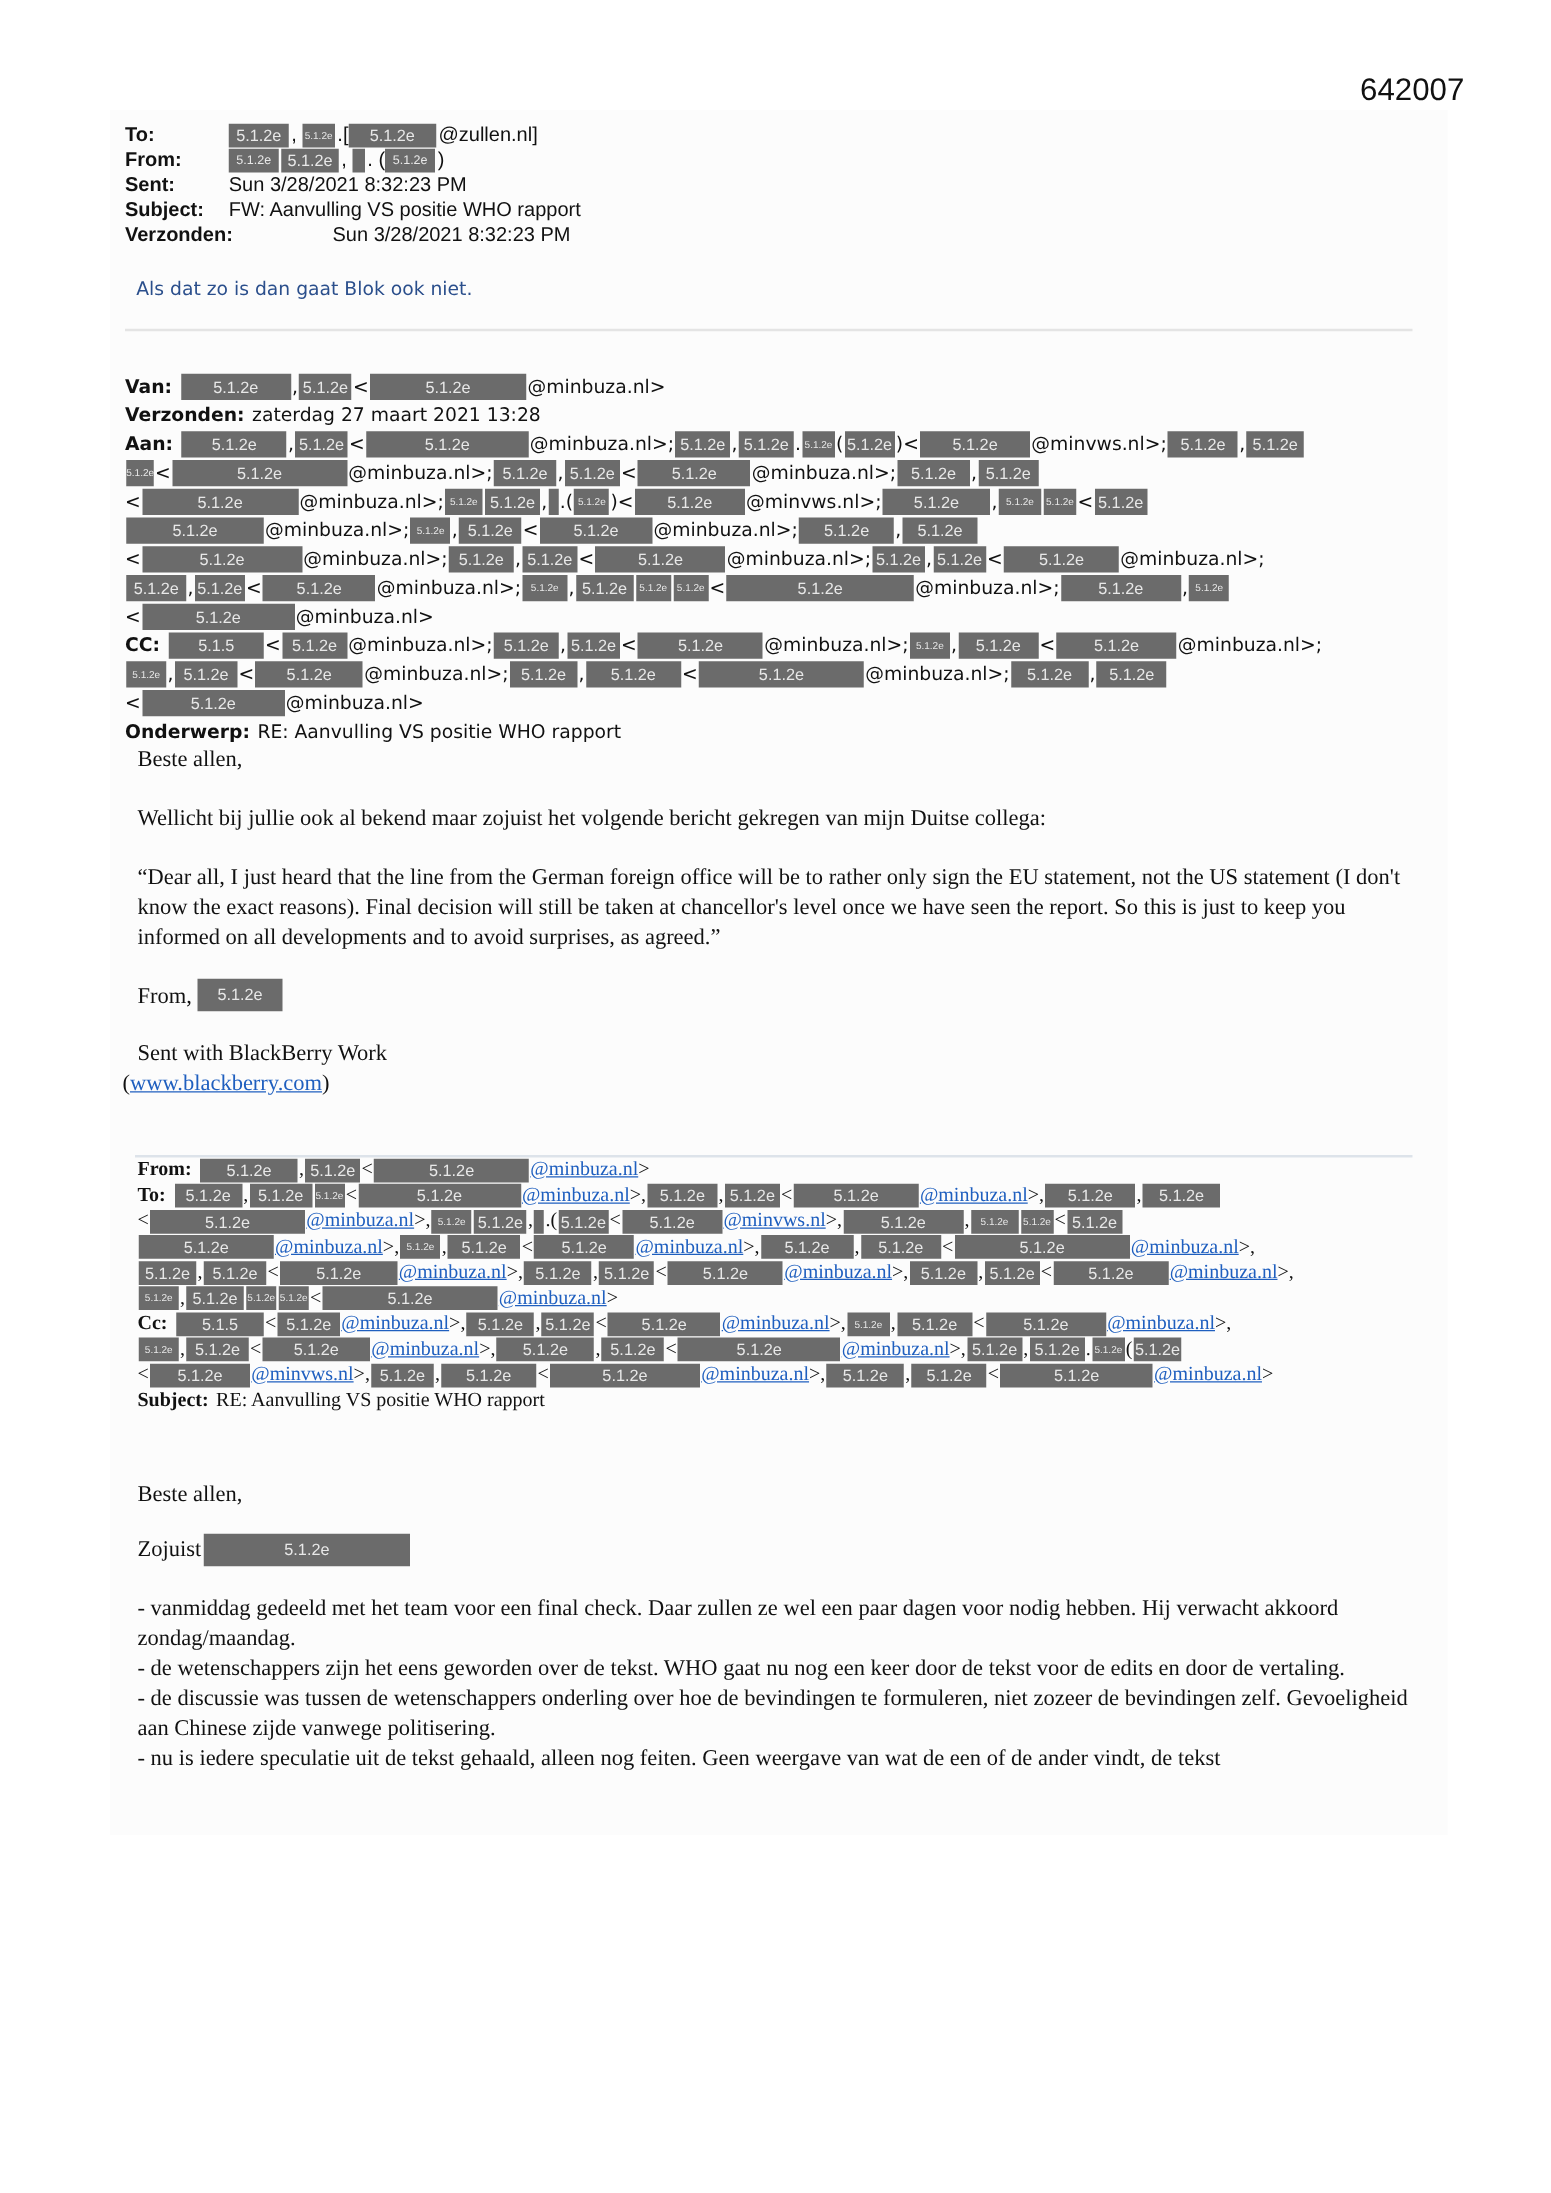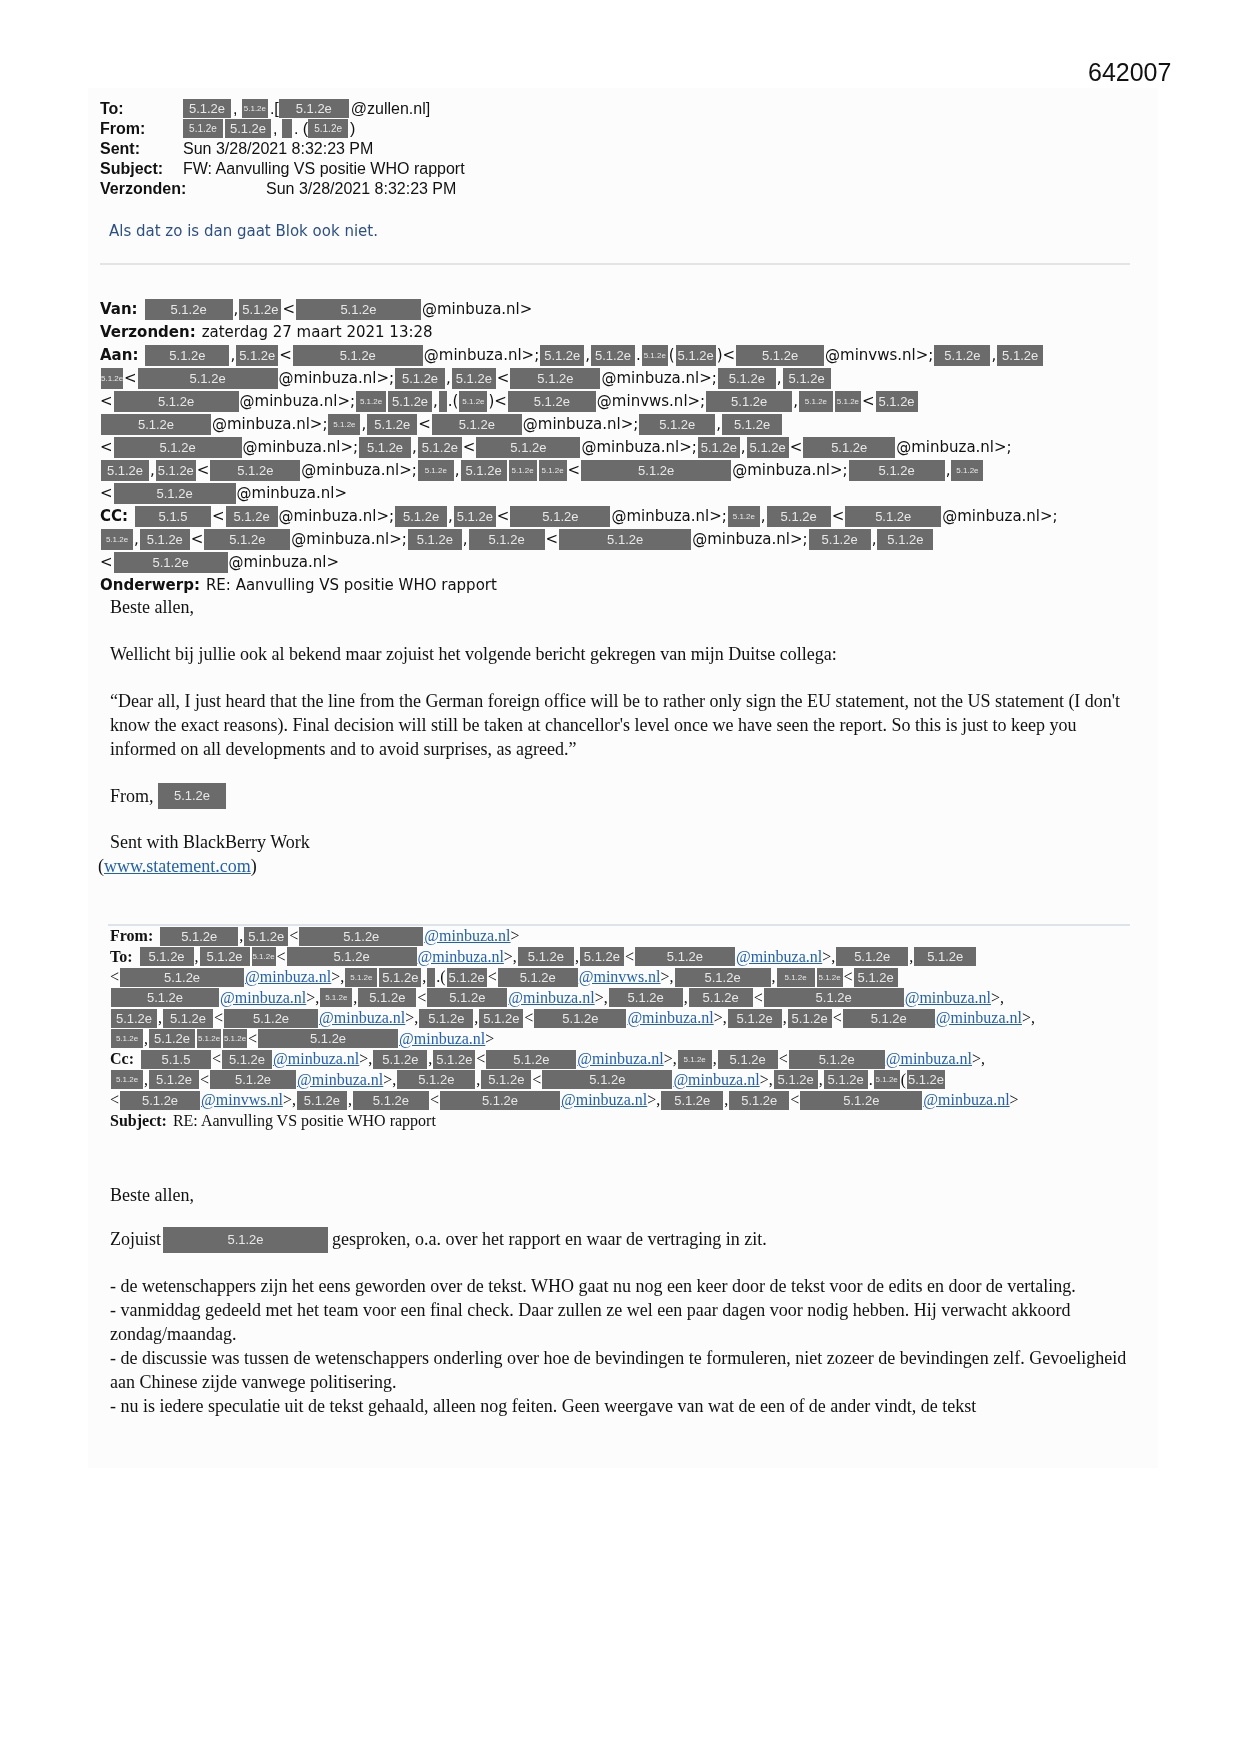--- a/index.html
+++ b/index.html
@@ -201,21 +201,21 @@
 </div>
 
 <div class="body1" style="top:595px;">Beste allen,</div>
 <div class="body1" style="top:642px;">Wellicht bij jullie ook al bekend maar zojuist  het volgende bericht gekregen van mijn Duitse collega:</div>
 <div class="body1" style="top:689px; width:1020px;">“Dear all, I just heard that the line from the German foreign office will be to rather only sign the EU statement, not the US statement (I don't know the exact reasons). Final decision will still be taken at chancellor's level once we have seen the report. So this is just to keep you informed on all developments and to avoid surprises, as agreed.”</div>
 <div class="body1" style="top:783px; display:flex; align-items:center;">
   <span>From,</span>&nbsp;
   <span class="r m" style="width:68px; height:26px; line-height:26px; font-size:13px;">5.1.2e</span>
 </div>
 <div class="body1" style="top:830px;">Sent with BlackBerry Work</div>
-<div class="body1" style="top:854px; left:98px;">(<span class="link">www.statement.com</span>)</div>
+<div class="body1" style="top:854px; left:98px;">(<span class="link">www.blackberry.com</span>)</div>
 
 <div class="sep" style="left:108px; top:924px; width:1022px; background:#dde3ea;"></div>
 
 <div class="msg2" style="top:926px;">
   <div class="line">
     <span class="lbl">From:</span>
     <span class="r m" style="width:78px">5.1.2e</span>,
     <span class="r m" style="width:44px">5.1.2e</span>&lt;
     <span class="r m" style="width:124px">5.1.2e</span>
     <span class="link">@minbuza.nl</span>&gt;
@@ -325,20 +325,19 @@
   <div class="line">
     <span class="lbl">Subject:</span>
     <span>RE: Aanvulling VS positie WHO rapport</span>
   </div>
 </div>
 
 <div class="body2" style="top:1183px;">Beste allen,</div>
 <div class="body2" style="top:1227px; display:flex; align-items:flex-start;">
   <span>Zojuist</span>
   <span class="r m" style="width:165px; height:26px; line-height:26px; font-size:13px; margin:0 4px 0 2px;">5.1.2e</span>
-  <span>gesproken, o.a. over het rapport en waar de vertraging in zit.</span>
 </div>
 <div class="body2" style="top:1274px;">
+  <p>- vanmiddag gedeeld met het team voor een final check. Daar zullen ze wel een paar dagen voor nodig hebben. Hij verwacht akkoord zondag/maandag.</p>
   <p>- de wetenschappers zijn het eens geworden over de tekst. WHO gaat nu nog een keer door de tekst voor de edits en door de vertaling.</p>
-  <p>- vanmiddag gedeeld met het team voor een final check. Daar zullen ze wel een paar dagen voor nodig hebben. Hij verwacht akkoord zondag/maandag.</p>
   <p>- de discussie was tussen de wetenschappers onderling over hoe de bevindingen te formuleren, niet zozeer de bevindingen zelf. Gevoeligheid aan Chinese zijde vanwege politisering.</p>
   <p style="white-space:nowrap;">- nu is iedere speculatie uit de tekst gehaald, alleen nog feiten. Geen weergave van wat de een of de ander vindt, de tekst</p>
 </div>
 
 </body></html>

